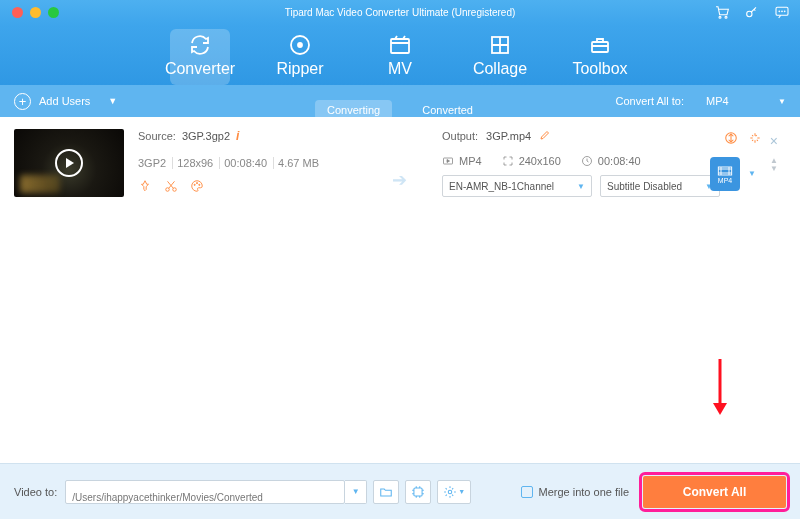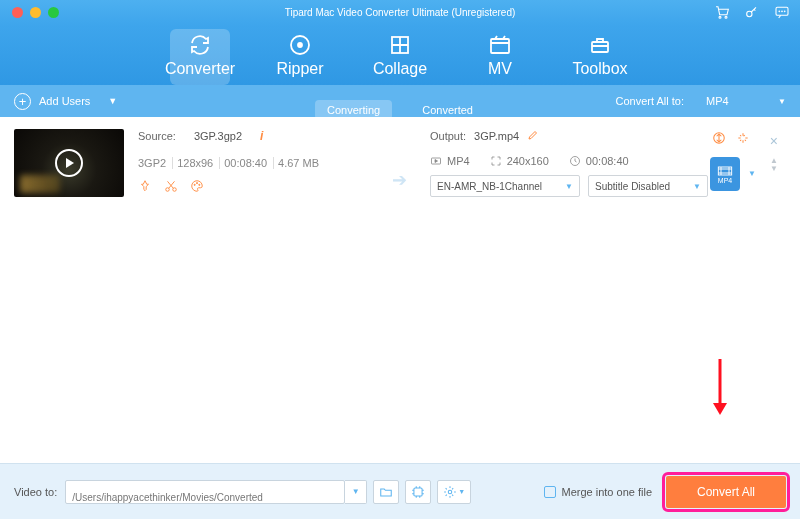--- a/index.html
+++ b/index.html
@@ -29,31 +29,31 @@
 .fmt-select { width: 80px; display: flex; justify-content: space-between; align-items: center; cursor: pointer; }
 
 .content { height: 314px; background: #fff; padding: 12px 14px; position: relative; }
 .item { display: flex; gap: 14px; position: relative; }
 .thumb { width: 110px; height: 68px; background: radial-gradient(circle at 50% 60%, #3a3a2a 0%, #1a1812 40%, #0a0806 100%); border-radius: 2px; position: relative; display:flex; align-items:center; justify-content:center; }
 .thumb::before { content:''; position:absolute; bottom:4px; left:6px; width:40px; height:18px; background: linear-gradient(90deg, rgba(255,200,80,0.5), rgba(180,140,40,0.3)); filter: blur(3px); border-radius:3px;}
 .play { width: 28px; height: 28px; border: 2px solid #fff; border-radius: 50%; display:flex; align-items:center; justify-content:center; position:relative; z-index:1;}
 .play::after { content:''; border-left: 8px solid #fff; border-top: 5px solid transparent; border-bottom: 5px solid transparent; margin-left:2px; }
 
 .src-col { flex: 0 0 230px; font-size: 11px; color: #666; }
-.src-line1 { display:flex; align-items:center; gap:18px; margin-bottom: 14px; }
+.src-line1 { display:flex; align-items:center; gap:6px; margin-bottom: 14px; }
 .info-i { color: #ff8c42; font-style: italic; font-weight: bold; font-size: 12px; }
 .src-meta { color:#888; display:flex; gap:4px; margin-bottom: 10px; }
 .src-meta span { padding-right: 6px; border-right: 1px solid #ddd; }
 .src-meta span:last-child { border:none; }
 .src-icons { display:flex; gap:12px; }
 .src-icons svg { width:14px; height:14px; }
 
 .arrow-mid { position:absolute; left:378px; top:40px; color:#cfe5f5; font-size:18px; }
 
-.out-col { position:absolute; left:416px; top:0; width:300px; font-size:11px; color:#666; }
+.out-col { position:absolute; left:428px; top:0; width:300px; font-size:11px; color:#666; }
 .out-line1 { display:flex; align-items:center; gap:8px; margin-bottom: 12px; }
 .edit-ico { color:#ff8c42; }
 .out-right-icons { position:absolute; right:-20px; top:2px; display:flex; gap:10px; }
 .out-meta { display:flex; gap:20px; align-items:center; margin-bottom:8px; }
 .out-meta .mi { display:flex; align-items:center; gap:5px; color:#777; }
 .out-selects { display:flex; gap:8px; }
 .sel { border:1px solid #d0d5da; background:#fff; height:22px; font-size:10px; color:#555; display:flex; align-items:center; justify-content:space-between; padding:0 6px; border-radius:2px; cursor:pointer; }
 .sel .dd { color:#5fb5f0; font-size:8px; }
 
 .fmt-badge { position:absolute; right:46px; top:28px; width:30px; height:34px; background:#3b95e0; border-radius:4px; display:flex; flex-direction:column; align-items:center; justify-content:center; color:#fff; font-size:7px; cursor:pointer;}
@@ -67,21 +67,21 @@
 .red-arrow svg { width:20px; height:60px; }
 
 .footer { position:absolute; bottom:0; left:0; right:0; height:56px; background:#e4f1fb; display:flex; align-items:center; padding:0 14px; font-size:11px; color:#555; border-top:1px solid #d0e2ef;}
 .save-label { margin-right:8px; }
 .path-box { width:280px; height:24px; border:1px solid #c8d4de; background:#fff; padding:0 6px; display:flex; align-items:flex-end; color:#777; font-size:10px; border-radius:2px;}
 .path-dd { width:22px; height:24px; border:1px solid #c8d4de; border-left:none; background:#fff; display:flex; align-items:center; justify-content:center; color:#5fb5f0; font-size:8px; border-radius:0 2px 2px 0; cursor:pointer;}
 .ficon { width:26px; height:24px; border:1px solid #c8d4de; background:#fff; margin-left:6px; display:flex; align-items:center; justify-content:center; color:#5fb5f0; border-radius:2px; cursor:pointer;}
 .ficon svg { width:14px; height:14px; }
 .merge { margin-left:auto; margin-right:14px; display:flex; align-items:center; gap:6px; cursor:pointer;}
 .merge .cb { width:12px; height:12px; border:1.3px solid #5fb5f0; border-radius:2px; }
-.convert-btn { width:120px; height:32px; background:#ff7e3e; color:#fff; display:flex; align-items:center; justify-content:center; border-radius:2px; font-size:12px; cursor:pointer; outline:3px solid #ff1e9a; outline-offset:1px;}
+.convert-btn { width:143px; height:32px; background:#ff7e3e; color:#fff; display:flex; align-items:center; justify-content:center; border-radius:2px; font-size:12px; cursor:pointer; outline:3px solid #ff1e9a; outline-offset:1px;font-weight:bold;}
 </style>
 </head>
 <body>
 
 <div class="titlebar">
   <div class="traffic">
     <span class="tl-close"></span>
     <span class="tl-min"></span>
     <span class="tl-zoom"></span>
   </div>
@@ -116,31 +116,31 @@
   </div>
   <div class="tab">
     <svg viewBox="0 0 24 24" fill="none" stroke="#fff" stroke-width="1.8">
         <circle cx="12" cy="12" r="9"></circle>
         <circle cx="12" cy="12" r="2" fill="#fff"></circle>
       </svg>
     <span>Ripper</span>
   </div>
   <div class="tab">
     <svg viewBox="0 0 24 24" fill="none" stroke="#fff" stroke-width="1.8">
+        <rect x="3" y="6" width="18" height="14" rx="1"></rect>
+        <path d="M3 10h18M7 6l2-3m6 3l2-3"></path>
+      </svg>
+    <span>MV</span>
+  </div>
+  <div class="tab">
+    <svg viewBox="0 0 24 24" fill="none" stroke="#fff" stroke-width="1.8">
         <rect x="4" y="4" width="16" height="16"></rect>
         <path d="M12 4v16M4 12h16"></path>
       </svg>
     <span>Collage</span>
-  </div>
-  <div class="tab">
-    <svg viewBox="0 0 24 24" fill="none" stroke="#fff" stroke-width="1.8">
-        <rect x="3" y="6" width="18" height="14" rx="1"></rect>
-        <path d="M3 10h18M7 6l2-3m6 3l2-3"></path>
-      </svg>
-    <span>MV</span>
   </div>
   <div class="tab">
     <svg viewBox="0 0 24 24" fill="none" stroke="#fff" stroke-width="1.8">
         <rect x="4" y="9" width="16" height="10" rx="1"></rect>
         <path d="M4 13h16M9 9V6h6v3"></path>
       </svg>
     <span>Toolbox</span>
   </div>
 </div>
 

